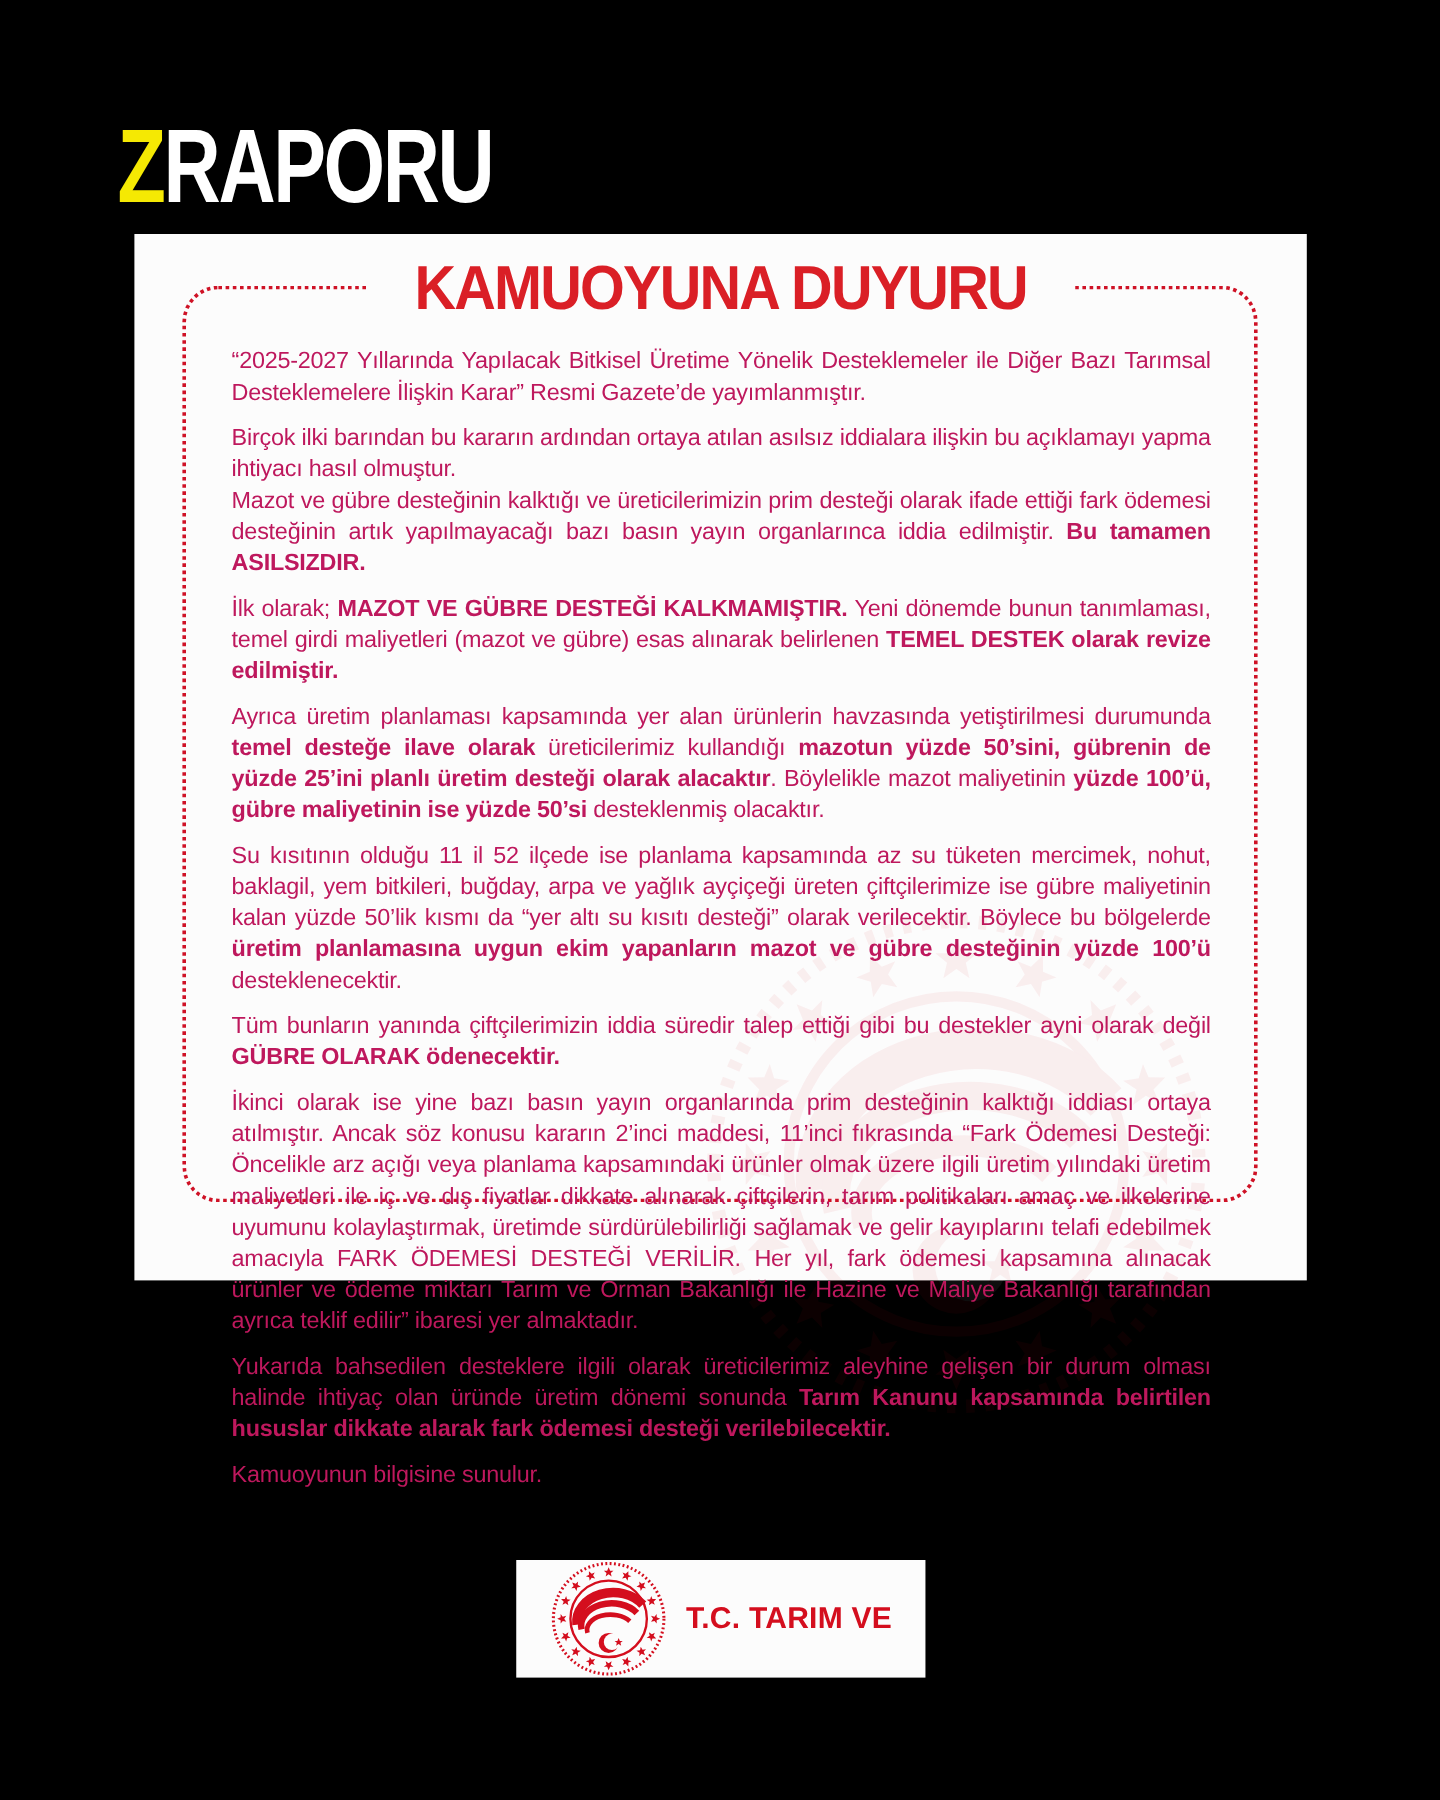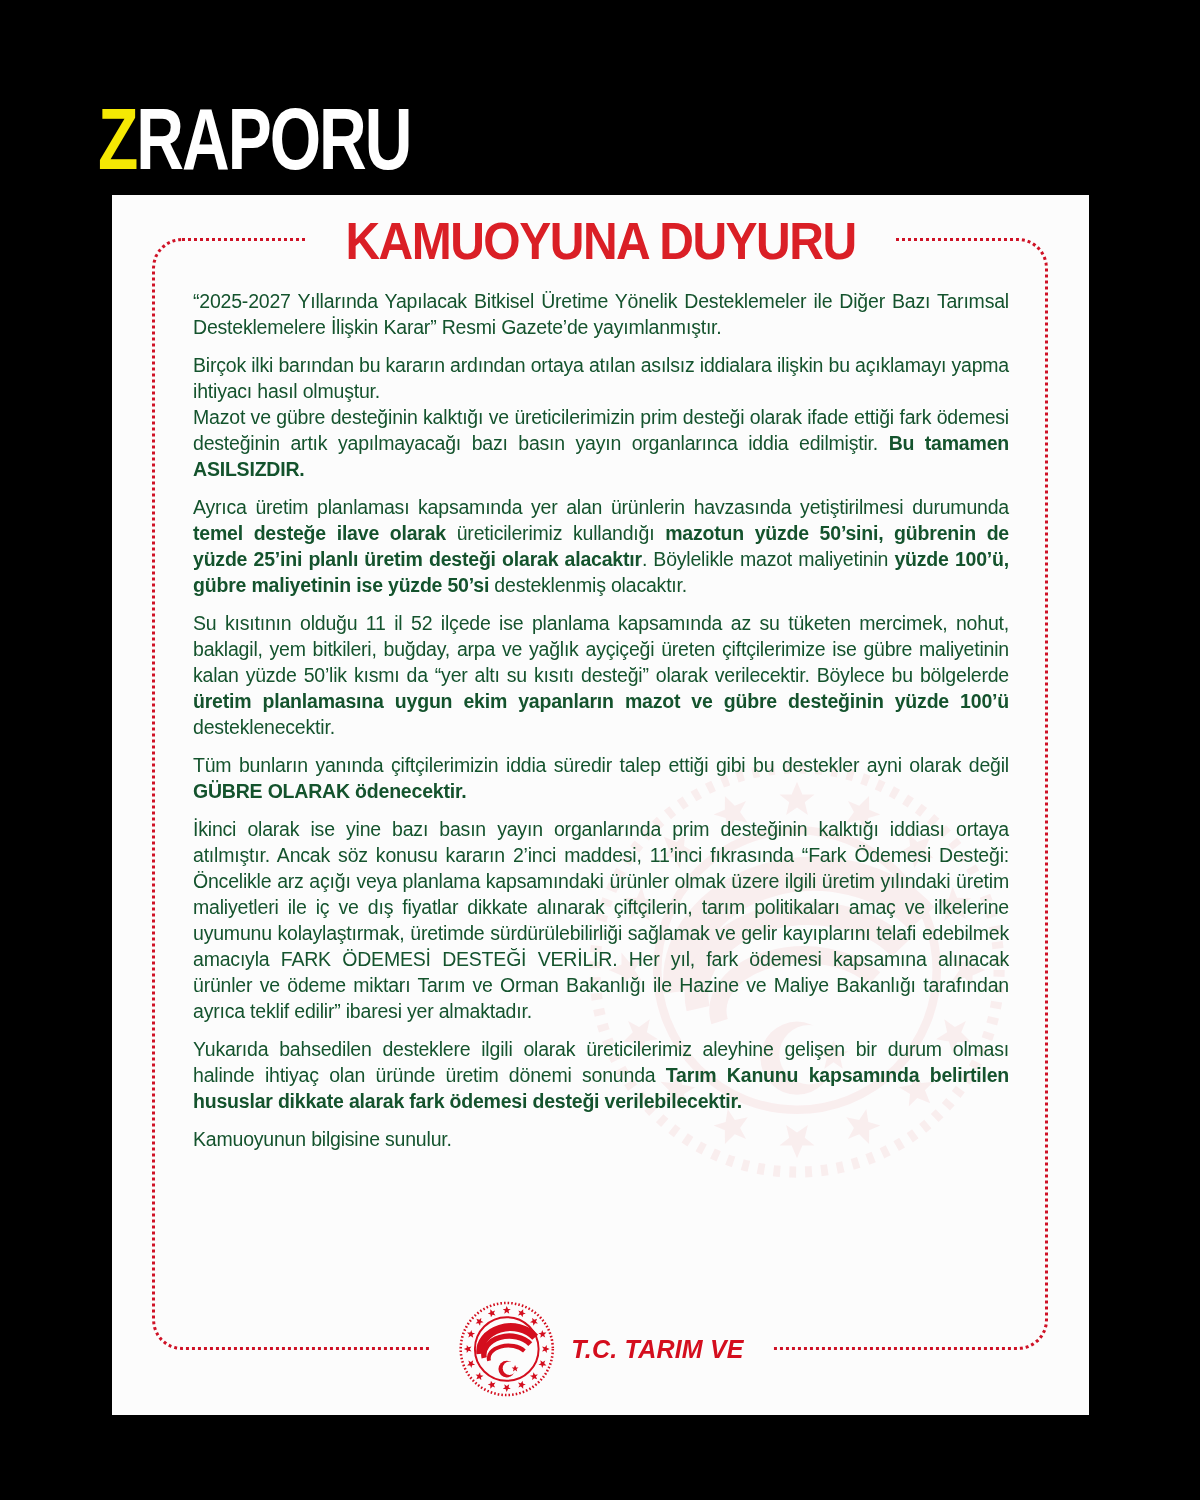--- a/index.html
+++ b/index.html
@@ -11,54 +11,53 @@
   
   .brand{
     position:absolute;left:98px;top:88px;height:80px;
     font-weight:700;font-size:66px;letter-spacing:-2px;color:#fff;
     transform:scaleY(1.32);transform-origin:left top;
     white-space:nowrap;
   }
   .brand .z{color:#f5e903;}
   
   .card{
-    position:absolute;left:112px;top:195px;width:977px;height:1220px;
+    position:absolute;left:112px;top:195px;width:977px;height:872px;
     background:#fcfcfc;
   }
   .dotted-frame{
     position:absolute;left:40px;top:43px;right:41px;bottom:65px;
     border:3px dotted #cf1226;border-radius:30px;
   }
   .title{
     position:absolute;top:16px;left:50%;transform:translateX(-50%);
     background:#fcfcfc;padding:0 40px;
     font-size:48px;font-weight:700;letter-spacing:-1.5px;
     color:#da1f26;white-space:nowrap;
     transform:translateX(-50%) scaleY(1.08);
     transform-origin:center top;
   }
   .body-text{
     position:absolute;left:81px;right:80px;top:93px;
     font-size:19.5px;line-height:26px;letter-spacing:-0.2px;
-    color:#14532d;text-align:justify;
+    color:#be185d;text-align:justify;
   }
   .body-text p{margin:0 0 12px 0;}
   .body-text p.tight{margin-bottom:0;}
   .body-text .bd{font-weight:700;}
   
   .ministry{
     position:absolute;left:50%;transform:translateX(-50%);
     top:1105px;background:#fcfcfc;padding:0 28px;
     display:flex;align-items:center;gap:16px;white-space:nowrap;
   }
   .ministry .emblem{width:98px;height:98px;}
   .ministry .name{
     color:#d40e1e;font-weight:700;font-size:25px;line-height:30px;
     letter-spacing:0.2px;
-    font-style:italic;
   }
   
   .watermark{
     position:absolute;left:470px;top:560px;width:430px;height:430px;
     opacity:0.055;pointer-events:none;
   }
   .watermark svg{width:100%;height:100%;}
 </style>
 </head>
 <body>
@@ -94,20 +93,21 @@
         <circle cx="50" cy="70.5" r="8.5" fill="#d40e1e"></circle>
         <circle cx="52.8" cy="69.7" r="6.9" fill="#fcfcfc"></circle>
         <use href="#star5" transform="translate(58.5 70) scale(0.85)"></use>
       </svg></div>
   <div class="dotted-frame"></div>
   <div class="title">KAMUOYUNA DUYURU</div>
   <div class="body-text">
       <p><span>“2025-2027 Yıllarında Yapılacak Bitkisel Üretime Yönelik Desteklemeler ile Diğer Bazı Tarımsal Desteklemelere İlişkin Karar” Resmi Gazete’de yayımlanmıştır.</span></p>
       <p class="tight"><span>Birçok ilki barından bu kararın ardından ortaya atılan asılsız iddialara ilişkin bu açıklamayı yapma ihtiyacı hasıl olmuştur.</span></p>
       <p><span>Mazot ve gübre desteğinin kalktığı ve üreticilerimizin prim desteği olarak ifade ettiği fark ödemesi desteğinin artık yapılmayacağı bazı basın yayın organlarınca iddia edilmiştir. </span><span class="bd">Bu tamamen ASILSIZDIR.</span></p>
+      <p><span>İlk olarak; </span><span class="bd">MAZOT VE GÜBRE DESTEĞİ KALKMAMIŞTIR.</span><span> Yeni dönemde bunun tanımlaması, temel girdi maliyetleri (mazot ve gübre) esas alınarak belirlenen </span><span class="bd">TEMEL DESTEK olarak revize edilmiştir.</span></p>
       <p><span>Ayrıca üretim planlaması kapsamında yer alan ürünlerin havzasında yetiştirilmesi durumunda </span><span class="bd">temel desteğe ilave olarak</span><span> üreticilerimiz kullandığı </span><span class="bd">mazotun yüzde 50’sini, gübrenin de yüzde 25’ini planlı üretim desteği olarak alacaktır</span><span>. Böylelikle mazot maliyetinin </span><span class="bd">yüzde 100’ü, gübre maliyetinin ise yüzde 50’si</span><span> desteklenmiş olacaktır.</span></p>
       <p><span>Su kısıtının olduğu 11 il 52 ilçede ise planlama kapsamında az su tüketen mercimek, nohut, baklagil, yem bitkileri, buğday, arpa ve yağlık ayçiçeği üreten çiftçilerimize ise gübre maliyetinin kalan yüzde 50’lik kısmı da “yer altı su kısıtı desteği” olarak verilecektir. Böylece bu bölgelerde </span><span class="bd">üretim planlamasına uygun ekim yapanların mazot ve gübre desteğinin yüzde 100’ü</span><span> desteklenecektir.</span></p>
       <p><span>Tüm bunların yanında çiftçilerimizin iddia süredir talep ettiği gibi bu destekler ayni olarak değil </span><span class="bd">GÜBRE OLARAK ödenecektir.</span></p>
       <p><span>İkinci olarak ise yine bazı basın yayın organlarında prim desteğinin kalktığı iddiası ortaya atılmıştır. Ancak söz konusu kararın 2’inci maddesi, 11’inci fıkrasında “Fark Ödemesi Desteği: Öncelikle arz açığı veya planlama kapsamındaki ürünler olmak üzere ilgili üretim yılındaki üretim maliyetleri ile iç ve dış fiyatlar dikkate alınarak çiftçilerin, tarım politikaları amaç ve ilkelerine uyumunu kolaylaştırmak, üretimde sürdürülebilirliği sağlamak ve gelir kayıplarını telafi edebilmek amacıyla FARK ÖDEMESİ DESTEĞİ VERİLİR. Her yıl, fark ödemesi kapsamına alınacak ürünler ve ödeme miktarı Tarım ve Orman Bakanlığı ile Hazine ve Maliye Bakanlığı tarafından ayrıca teklif edilir” ibaresi yer almaktadır.</span></p>
       <p><span>Yukarıda bahsedilen desteklere ilgili olarak üreticilerimiz aleyhine gelişen bir durum olması halinde ihtiyaç olan üründe üretim dönemi sonunda </span><span class="bd">Tarım Kanunu kapsamında belirtilen hususlar dikkate alarak fark ödemesi desteği verilebilecektir.</span></p>
       <p class="tight"><span>Kamuoyunun bilgisine sunulur.</span></p>
     </div>
   <div class="ministry">
     <div class="emblem"><svg viewBox="0 0 100 100" width="100%" height="100%">
           <defs>

